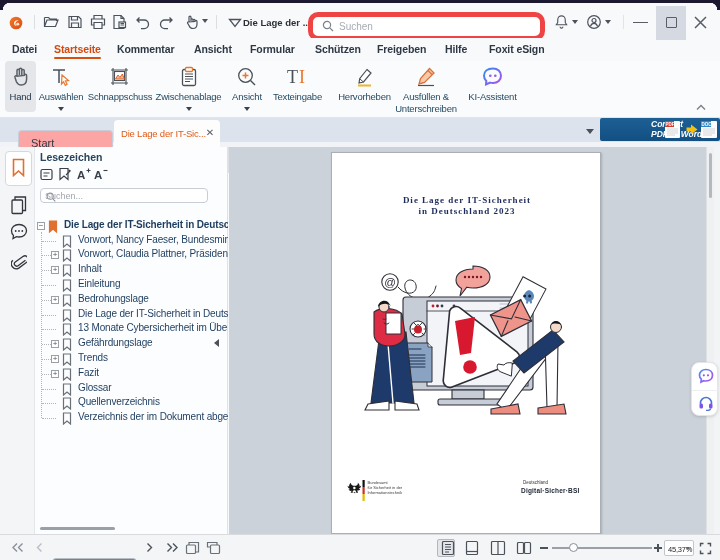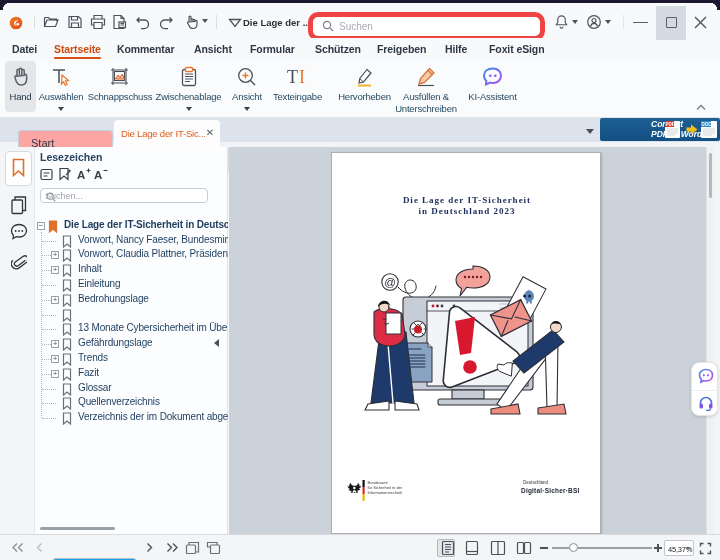--- a/index.html
+++ b/index.html
@@ -336,20 +336,21 @@
       <div style="position:absolute;left:7px;top:90.80000000000001px;width:9px;border-top:1px dotted #b0b5bc"></div>
       <div style="position:absolute;left:16px;top:86.80000000000001px;width:8px;height:8px;background:#fff;border:1px solid #9aa0a8;font-size:8px;line-height:6px;text-align:center;color:#555">+</div>
       <svg style="position:absolute;left:27px;top:84.80000000000001px" width="10" height="13" viewBox="0 0 10 13">
         <path d="M1.5 1h7v11l-3.5-3-3.5 3Z" stroke="#6a7078" stroke-width="1.2" fill="none"></path>
       </svg>
       <div class="trow" style="left:43px;top:83.80000000000001px;">Bedrohungslage</div>
       <div style="position:absolute;left:7px;top:105.60000000000002px;width:14px;border-top:1px dotted #b0b5bc"></div>
       <svg style="position:absolute;left:27px;top:99.60000000000002px" width="10" height="13" viewBox="0 0 10 13">
         <path d="M1.5 1h7v11l-3.5-3-3.5 3Z" stroke="#6a7078" stroke-width="1.2" fill="none"></path>
       </svg>
+      <div class="trow" style="left:43px;top:98.60000000000002px;">Die Lage der IT-Sicherheit in Deuts</div>
       <div style="position:absolute;left:7px;top:120.39999999999998px;width:14px;border-top:1px dotted #b0b5bc"></div>
       <svg style="position:absolute;left:27px;top:114.39999999999998px" width="10" height="13" viewBox="0 0 10 13">
         <path d="M1.5 1h7v11l-3.5-3-3.5 3Z" stroke="#6a7078" stroke-width="1.2" fill="none"></path>
       </svg>
       <div class="trow" style="left:43px;top:113.39999999999998px;">13 Monate Cybersicherheit im Übe</div>
       <div style="position:absolute;left:7px;top:135.2px;width:9px;border-top:1px dotted #b0b5bc"></div>
       <div style="position:absolute;left:16px;top:131.2px;width:8px;height:8px;background:#fff;border:1px solid #9aa0a8;font-size:8px;line-height:6px;text-align:center;color:#555">+</div>
       <svg style="position:absolute;left:27px;top:129.2px" width="10" height="13" viewBox="0 0 10 13">
         <path d="M1.5 1h7v11l-3.5-3-3.5 3Z" stroke="#6a7078" stroke-width="1.2" fill="none"></path>
       </svg>

